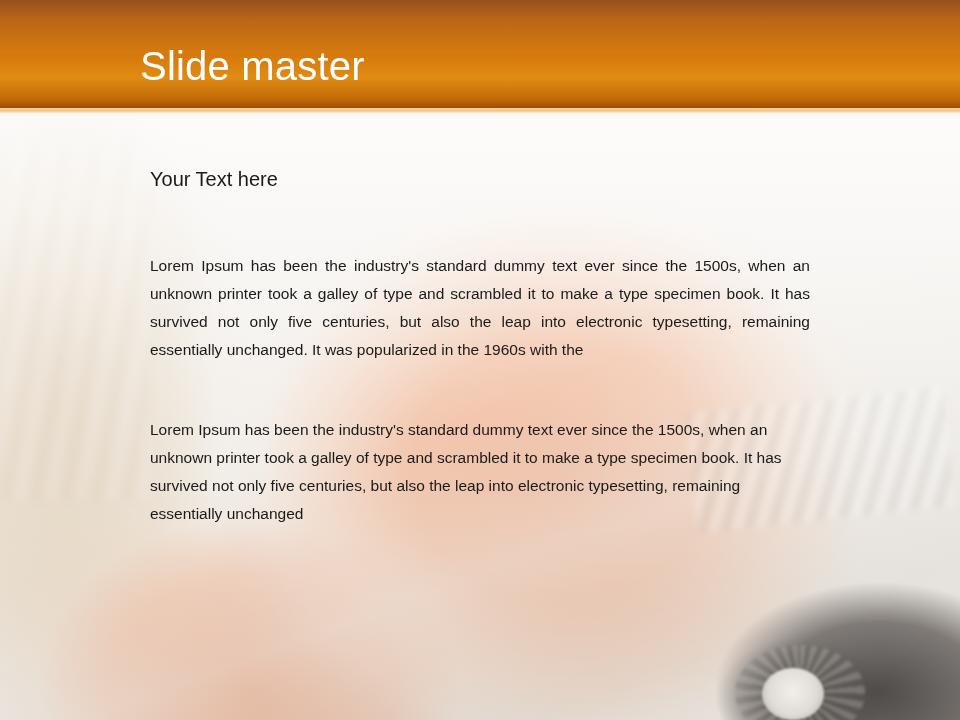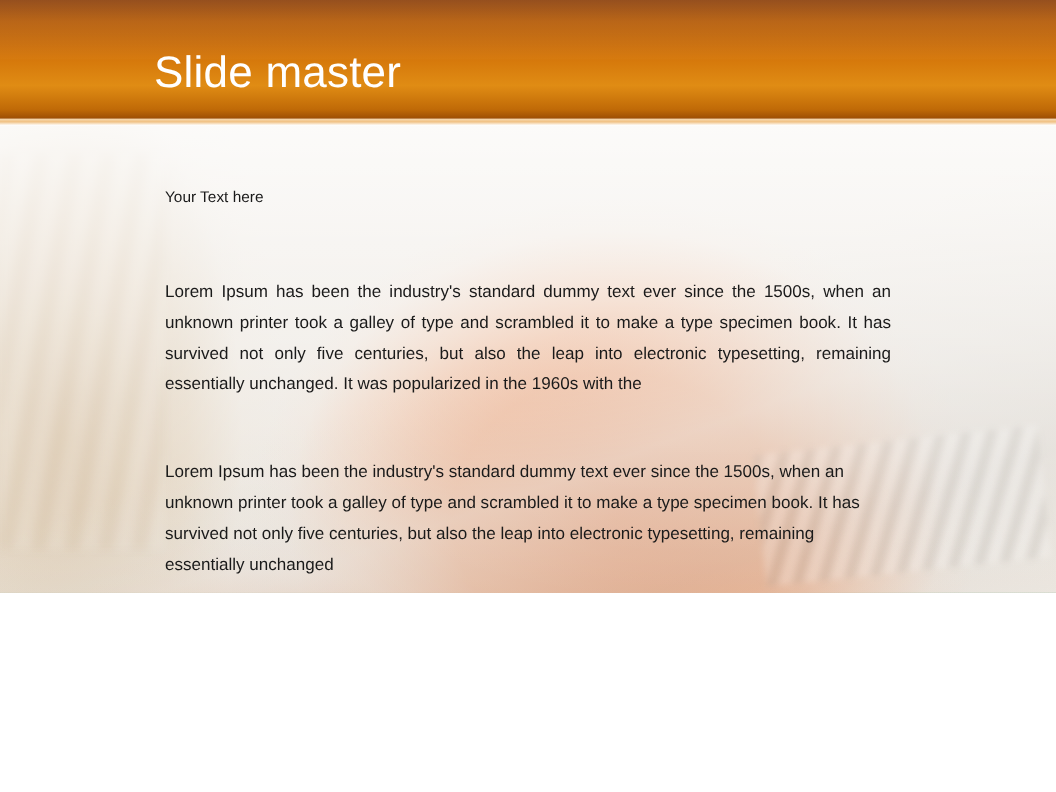--- a/index.html
+++ b/index.html
@@ -10,21 +10,21 @@
     width: 960px;
     height: 720px;
     overflow: hidden;
     font-family: "Liberation Sans", sans-serif;
     background: #ffffff;
   }
 
   .slide {
     position: relative;
     width: 960px;
-    height: 539px;
+    height: 720px;
     overflow: hidden;
     background: #15803d;
   }
 
   
   .bg-photo {
     position: absolute;
     inset: 0;
     background:
       
@@ -118,21 +118,21 @@
   }
 
   
   .content {
     position: absolute;
     left: 150px;
     top: 168px;
     width: 660px;
   }
   .lead {
-    font-size: 14px;
+    font-size: 20px;
     line-height: 22px;
     color: #1a1a1a;
     margin: 0 0 62px 0;
   }
   .para {
     font-size: 15.5px;
     line-height: 28px;
     color: #1a1a1a;
     text-align: justify;
     margin: 0 0 52px 0;

